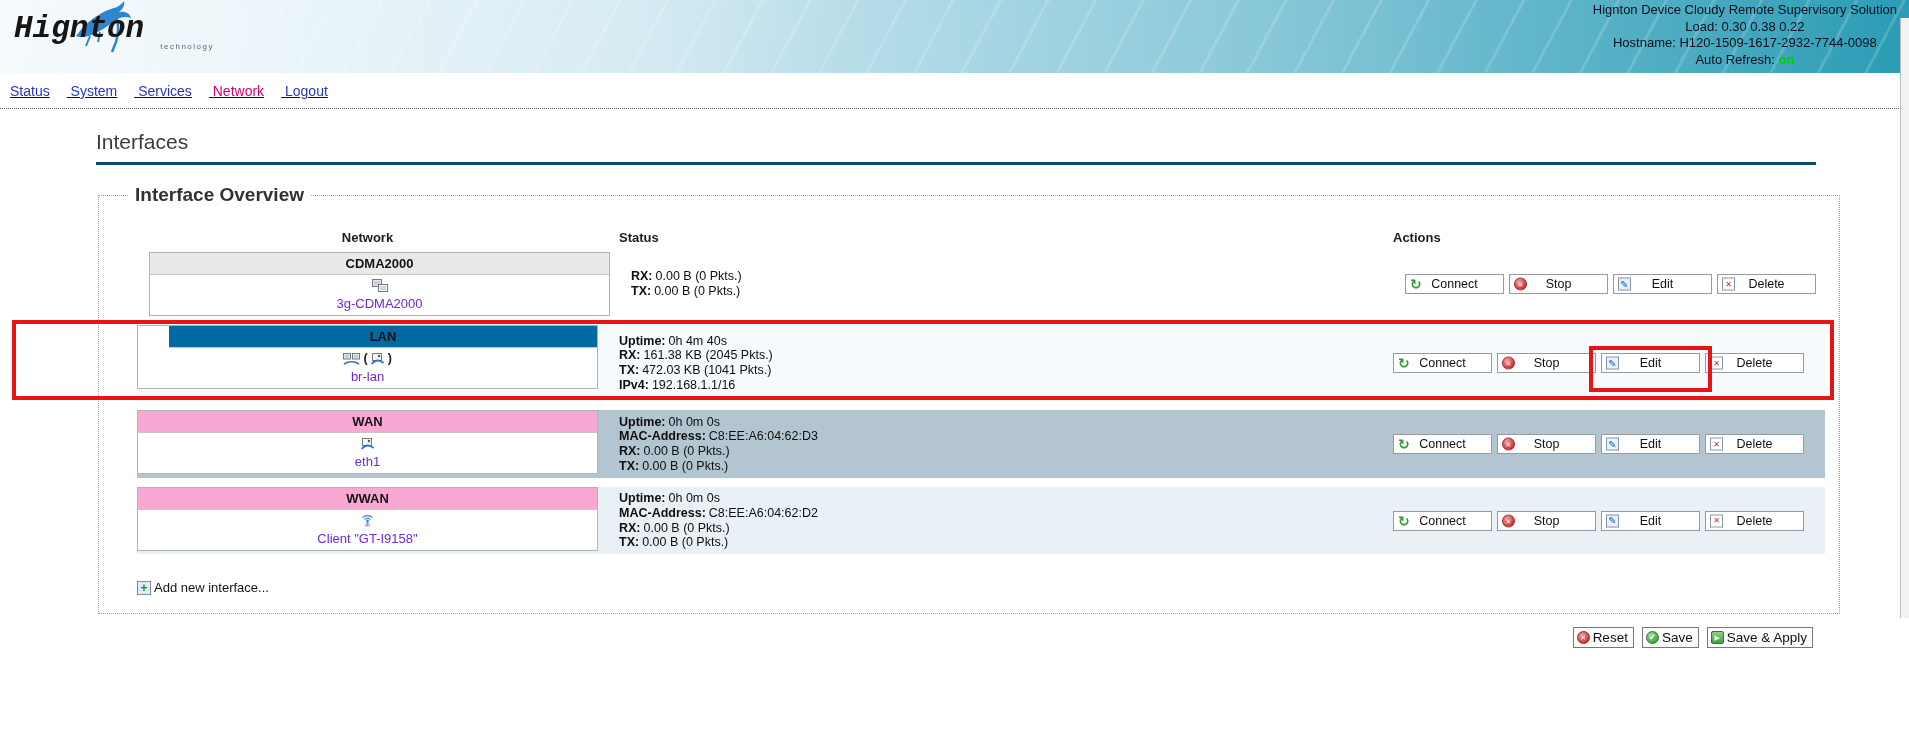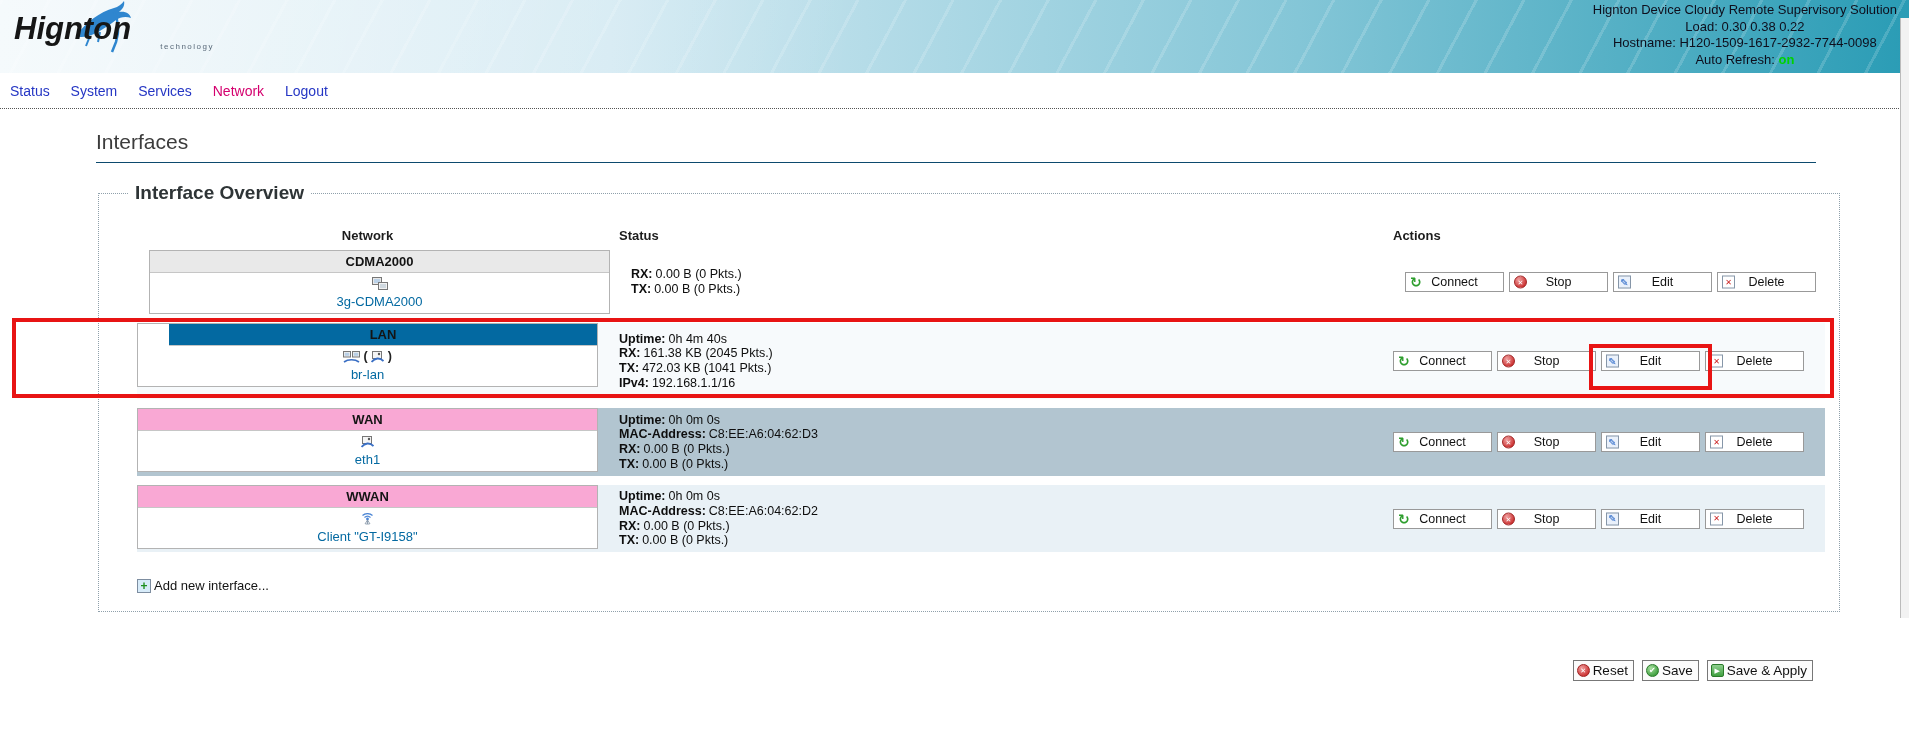--- a/index.html
+++ b/index.html
@@ -12,71 +12,71 @@
   
   .top-header{
     height:73px;position:relative;
     background:
       linear-gradient(105deg, rgba(255,255,255,.55) 0%, rgba(255,255,255,0) 45%),
       repeating-linear-gradient(118deg, rgba(255,255,255,.16) 0 3px, rgba(255,255,255,0) 3px 42px),
       linear-gradient(to right,#eaf4f9 0%,#d2e9f2 32%,#84c6d7 68%,#2a9cb5 100%);
   }
   .logo{position:absolute;left:14px;top:3px;width:200px;}
   .logo-swoosh{position:absolute;left:56px;top:-3px;z-index:1;}
-  .brand{position:relative;z-index:2;font-size:31px;font-weight:bold;font-style:italic;color:#161616;line-height:34px;margin-top:9px;}
+  .brand{position:relative;z-index:2;font-size:31px;font-weight:bold;font-style:italic;color:#161616;line-height:34px;margin-top:9px;font-family:Liberation Mono, monospace;}
   .brand-sub{position:relative;z-index:2;font-size:8px;letter-spacing:1.5px;color:#5a6a7a;margin:-4px 0 0 58px;text-align:right;}
   .header-info{position:absolute;top:2px;right:12px;text-align:center;font-size:13px;line-height:16.5px;color:#0e0e1c;z-index:3;}
   .refresh-on{color:#00d200;font-weight:bold;}
   
-  .nav{background:#fff;padding:10px 0 9px 10px;border-bottom:1px dotted #555;font-size:14px;}
+  .nav{background:#fff;padding:10px 0 9px 10px;border-bottom:1px dotted #555;font-size:14px;text-decoration:underline;}
   .nav-item{margin-right:17px;color:#2536c4;cursor:pointer;}
   .nav-item.active{color:#d4006e;}
   
   .content{margin-left:96px;width:1720px;}
-  .page-title{margin-top:21px;font-size:21px;color:#3c3c3c;padding-bottom:8px;border-bottom:1px solid #0c4a6e;}
+  .page-title{margin-top:21px;font-size:21px;color:#3c3c3c;padding-bottom:8px;border-bottom:3px solid #0c4a6e;}
   fieldset.overview{margin-top:19px;border:1px dotted #8fa0ab;padding:6px 14px 18px 38px;}
   legend{font-size:19px;font-weight:bold;color:#2e3436;padding:0 6px;margin-left:-8px;}
   .iface-table{margin-top:10px;}
   .t-head{display:grid;grid-template-columns:482px 774px 420px;height:30px;align-items:center;font-weight:bold;font-size:13px;color:#1c1c1c;}
   .h-network{width:461px;text-align:center;}
   .h-actions{text-align:left;}
   .t-row{display:grid;grid-template-columns:482px 774px 420px;margin-bottom:9px;position:relative;}
   .row-cdma{min-height:64px;background:#ffffff;padding-left:12px;}
   .row-lan{min-height:76px;background:#f7fafc;}
   .row-wan{min-height:68px;background:#b2c5d0;}
   .row-wwan{min-height:67px;background:#e9f1f6;}
   .net-box{width:459px;border:1px solid #b3b3b3;background:#fff;align-self:center;}
   .net-title{height:21px;line-height:21px;text-align:center;font-weight:bold;font-size:13px;color:#141414;border-bottom:1px solid #c6c6c6;}
   .net-title.gray{background:#e9e9e9;}
   .net-title.green{background:#0369a1;margin-left:31px;}
   .net-title.red{background:#f9a8d4;}
   .net-icons{text-align:center;padding-top:3px;height:17px;font-size:12.5px;font-weight:bold;color:#222;}
   .net-icons svg{vertical-align:middle;}
-  .net-device{text-align:center;font-size:13px;padding:1px 0 4px;color:#0369a1;}
+  .net-device{text-align:center;font-size:13px;padding:1px 0 4px;color:#6d28d9;}
   .st-cell{display:flex;flex-direction:column;justify-content:center;font-size:12.5px;line-height:14.6px;color:#0e0e0e;padding:2px 0;}
   .st-label{font-weight:bold;margin-right:3px;}
   .act-cell{display:flex;align-items:center;gap:5px;align-self:center;}
   .btn{position:relative;width:99px;height:20px;border:1px solid #999;background:#fff;font-size:12.5px;color:#111;
        display:flex;align-items:center;justify-content:center;box-sizing:border-box;cursor:pointer;}
   .btn .icn{position:absolute;left:4px;top:50%;transform:translateY(-50%);}
   .icn{display:inline-flex;align-items:center;justify-content:center;line-height:1;box-sizing:border-box;}
   .icn-connect{color:#2e9e2e;font-weight:bold;font-size:14px;}
   .icn-stop,.icn-reset{width:13px;height:13px;border-radius:50%;border:1px solid #a02222;color:#fff;font-size:7px;
        background:radial-gradient(circle at 35% 30%,#f0a0a0,#cc3333 75%);}
   .icn-edit{width:13px;height:13px;border:1px solid #8696a8;background:#eaf1fb;color:#1d5fc4;font-size:10px;}
   .icn-delete{width:13px;height:13px;border:1px solid #8696a8;background:#fff;color:#cc2222;font-weight:bold;font-size:8px;}
   .icn-add{width:14px;height:14px;border:1px solid #7d8da0;background:#d8ecfa;color:#1e8f1e;font-weight:bold;font-size:12px;}
   .icn-save{width:13px;height:13px;border-radius:50%;border:1px solid #2a7a2a;color:#fff;font-size:8px;
        background:radial-gradient(circle at 35% 30%,#a8e0a0,#3f9f3f 75%);}
   .icn-apply{width:13px;height:13px;border-radius:2px;border:1px solid #2a7a2a;color:#fff;font-size:7px;
        background:linear-gradient(#8fd08f,#3f9f3f);}
   .add-link{margin-top:26px;display:flex;align-items:center;gap:3px;font-size:13px;color:#141414;cursor:pointer;width:max-content;}
   .footer-actions{position:absolute;top:627px;right:96px;display:flex;gap:8px;}
   .fbtn{height:21px;border:1px solid #777;background:#fcfcfc;display:inline-flex;align-items:center;gap:3px;
-        font-size:13.5px;color:#111;padding:0 5px 0 3px;box-sizing:border-box;cursor:pointer;margin-top:33px;}
+        font-size:13.5px;color:#111;padding:0 5px 0 3px;box-sizing:border-box;cursor:pointer;}
   
   .annotation-row{position:absolute;left:-125px;top:-5px;width:1822px;height:80px;border:4px solid #e81414;
         box-sizing:border-box;z-index:30;pointer-events:none;}
   .annotation-edit{position:absolute;left:1452px;top:21px;width:123px;height:46px;border:4px solid #e81414;
         box-sizing:border-box;z-index:31;pointer-events:none;}
   
   .scrollbar{position:absolute;right:0;top:18px;width:8px;height:600px;background:#f2f2f2;border-left:1px solid #bbb;}
 </style>
 </head>
 <body>

